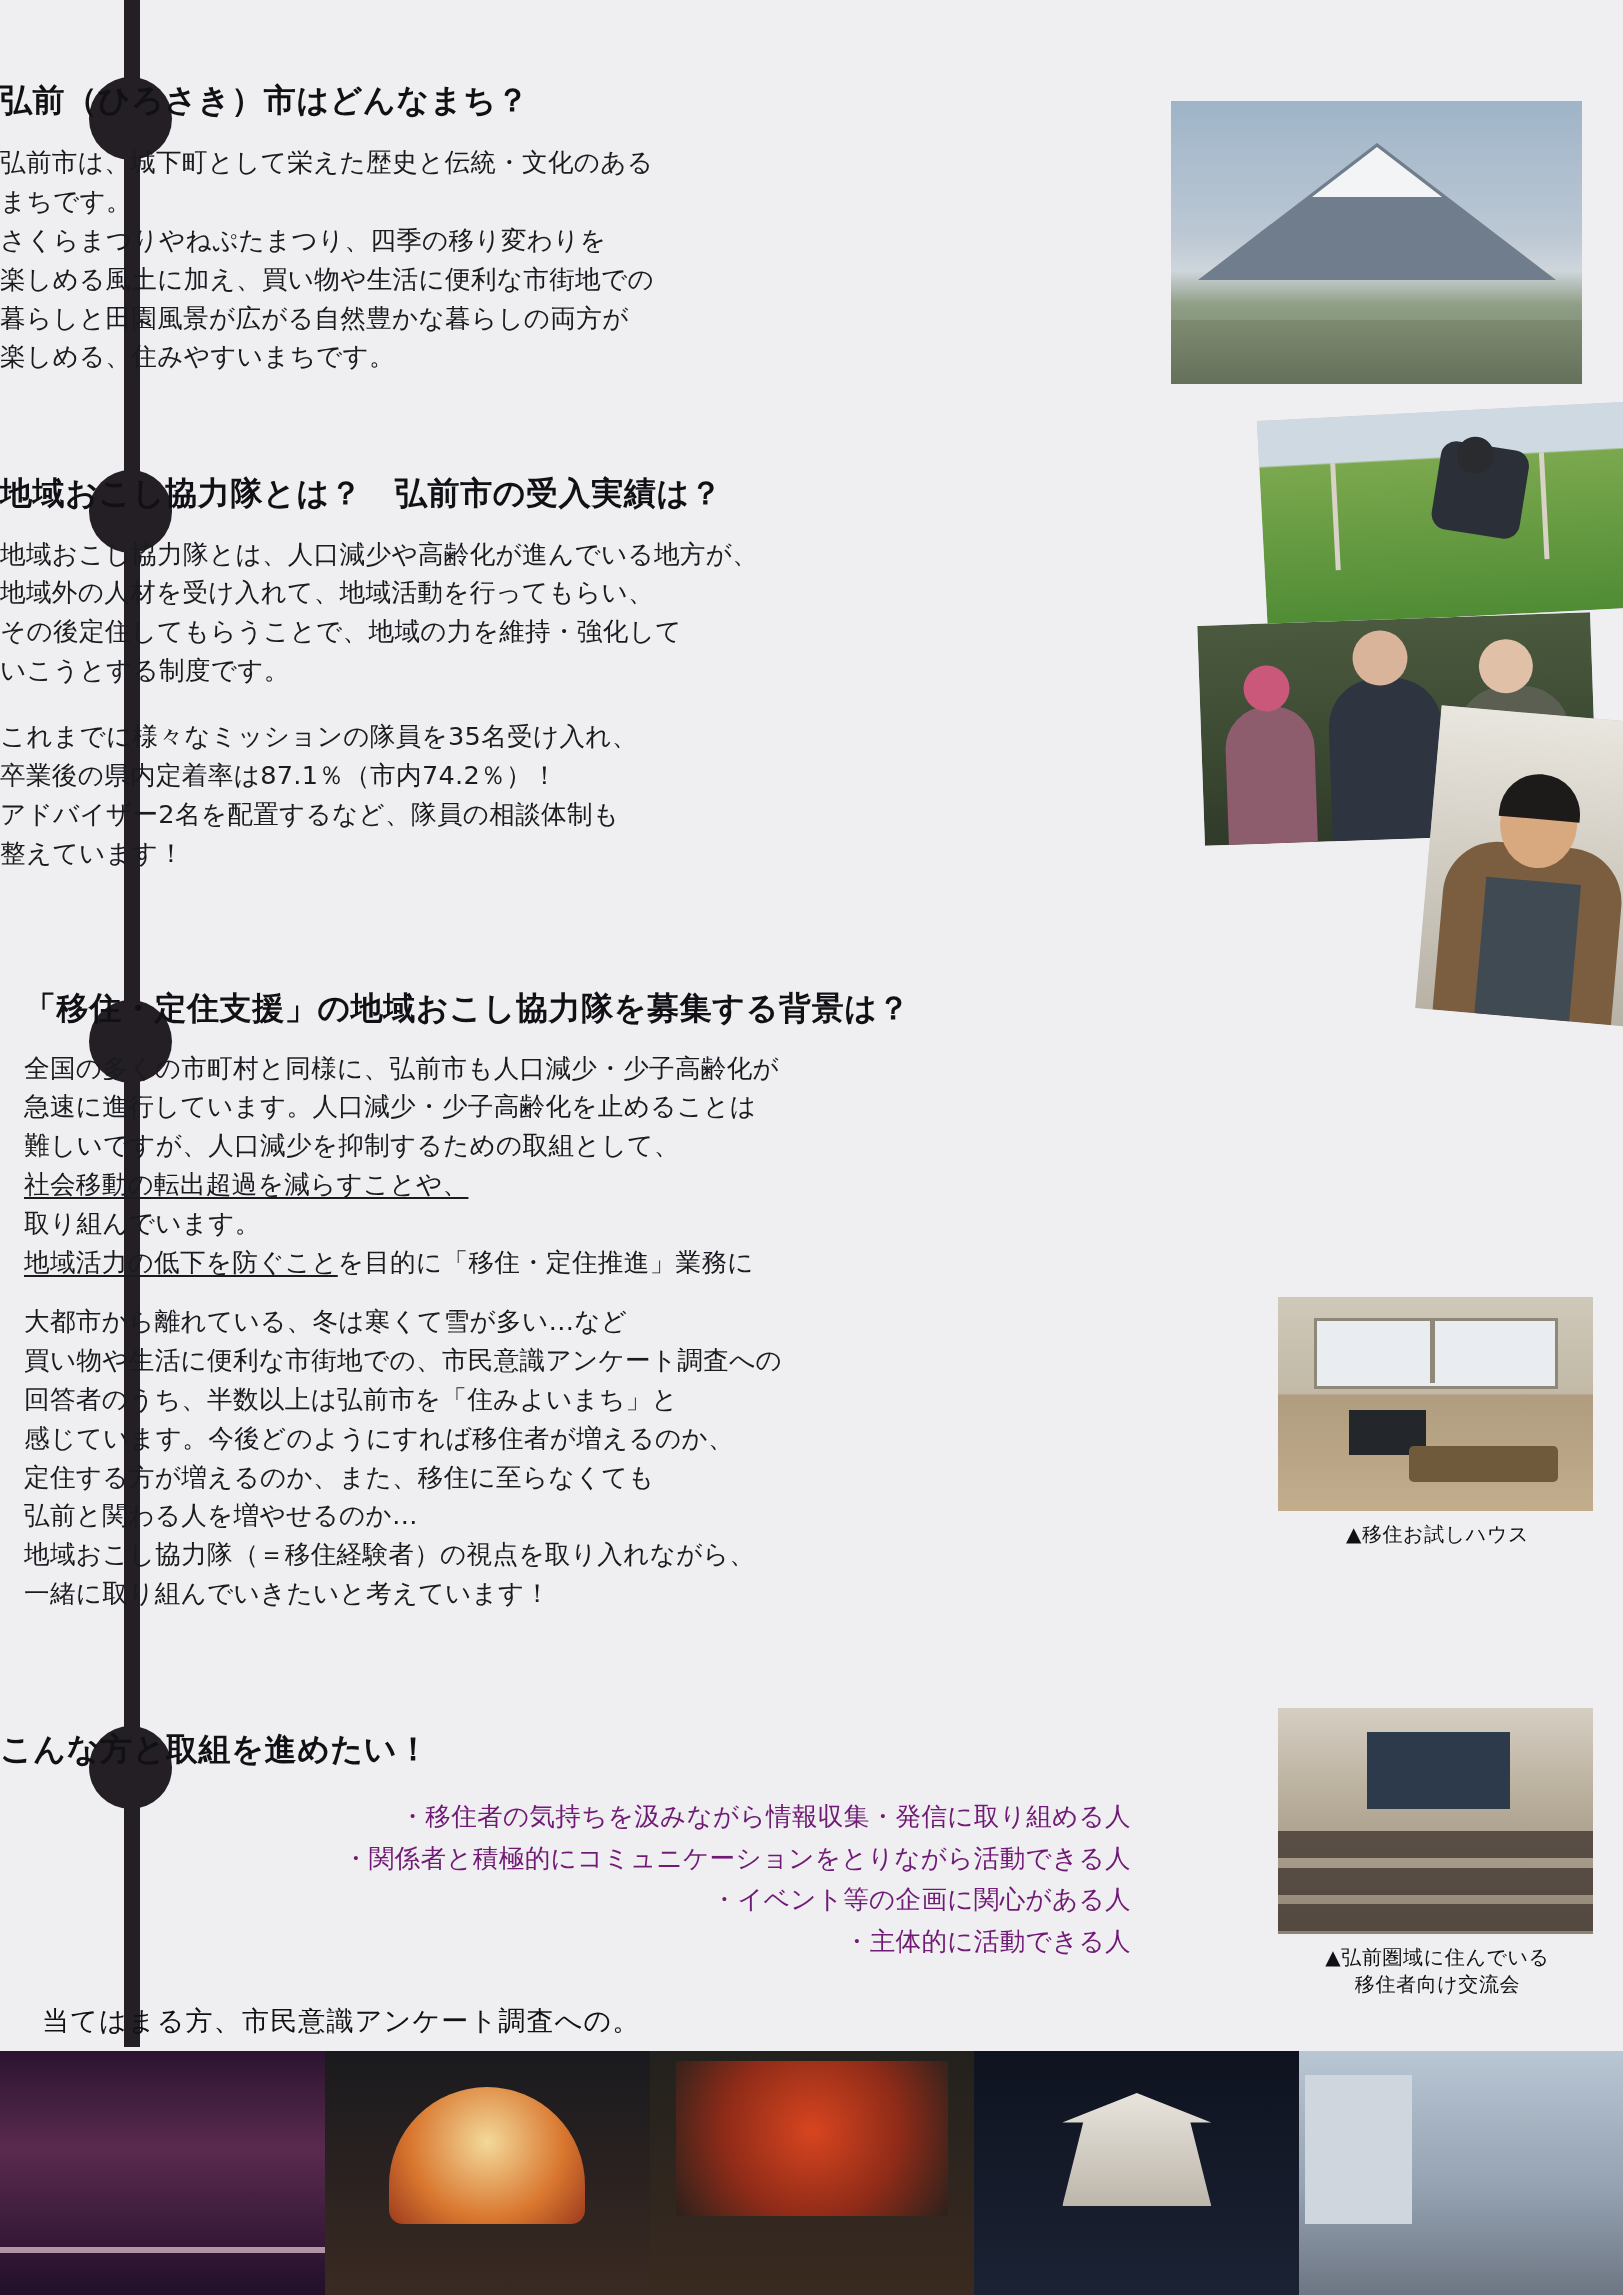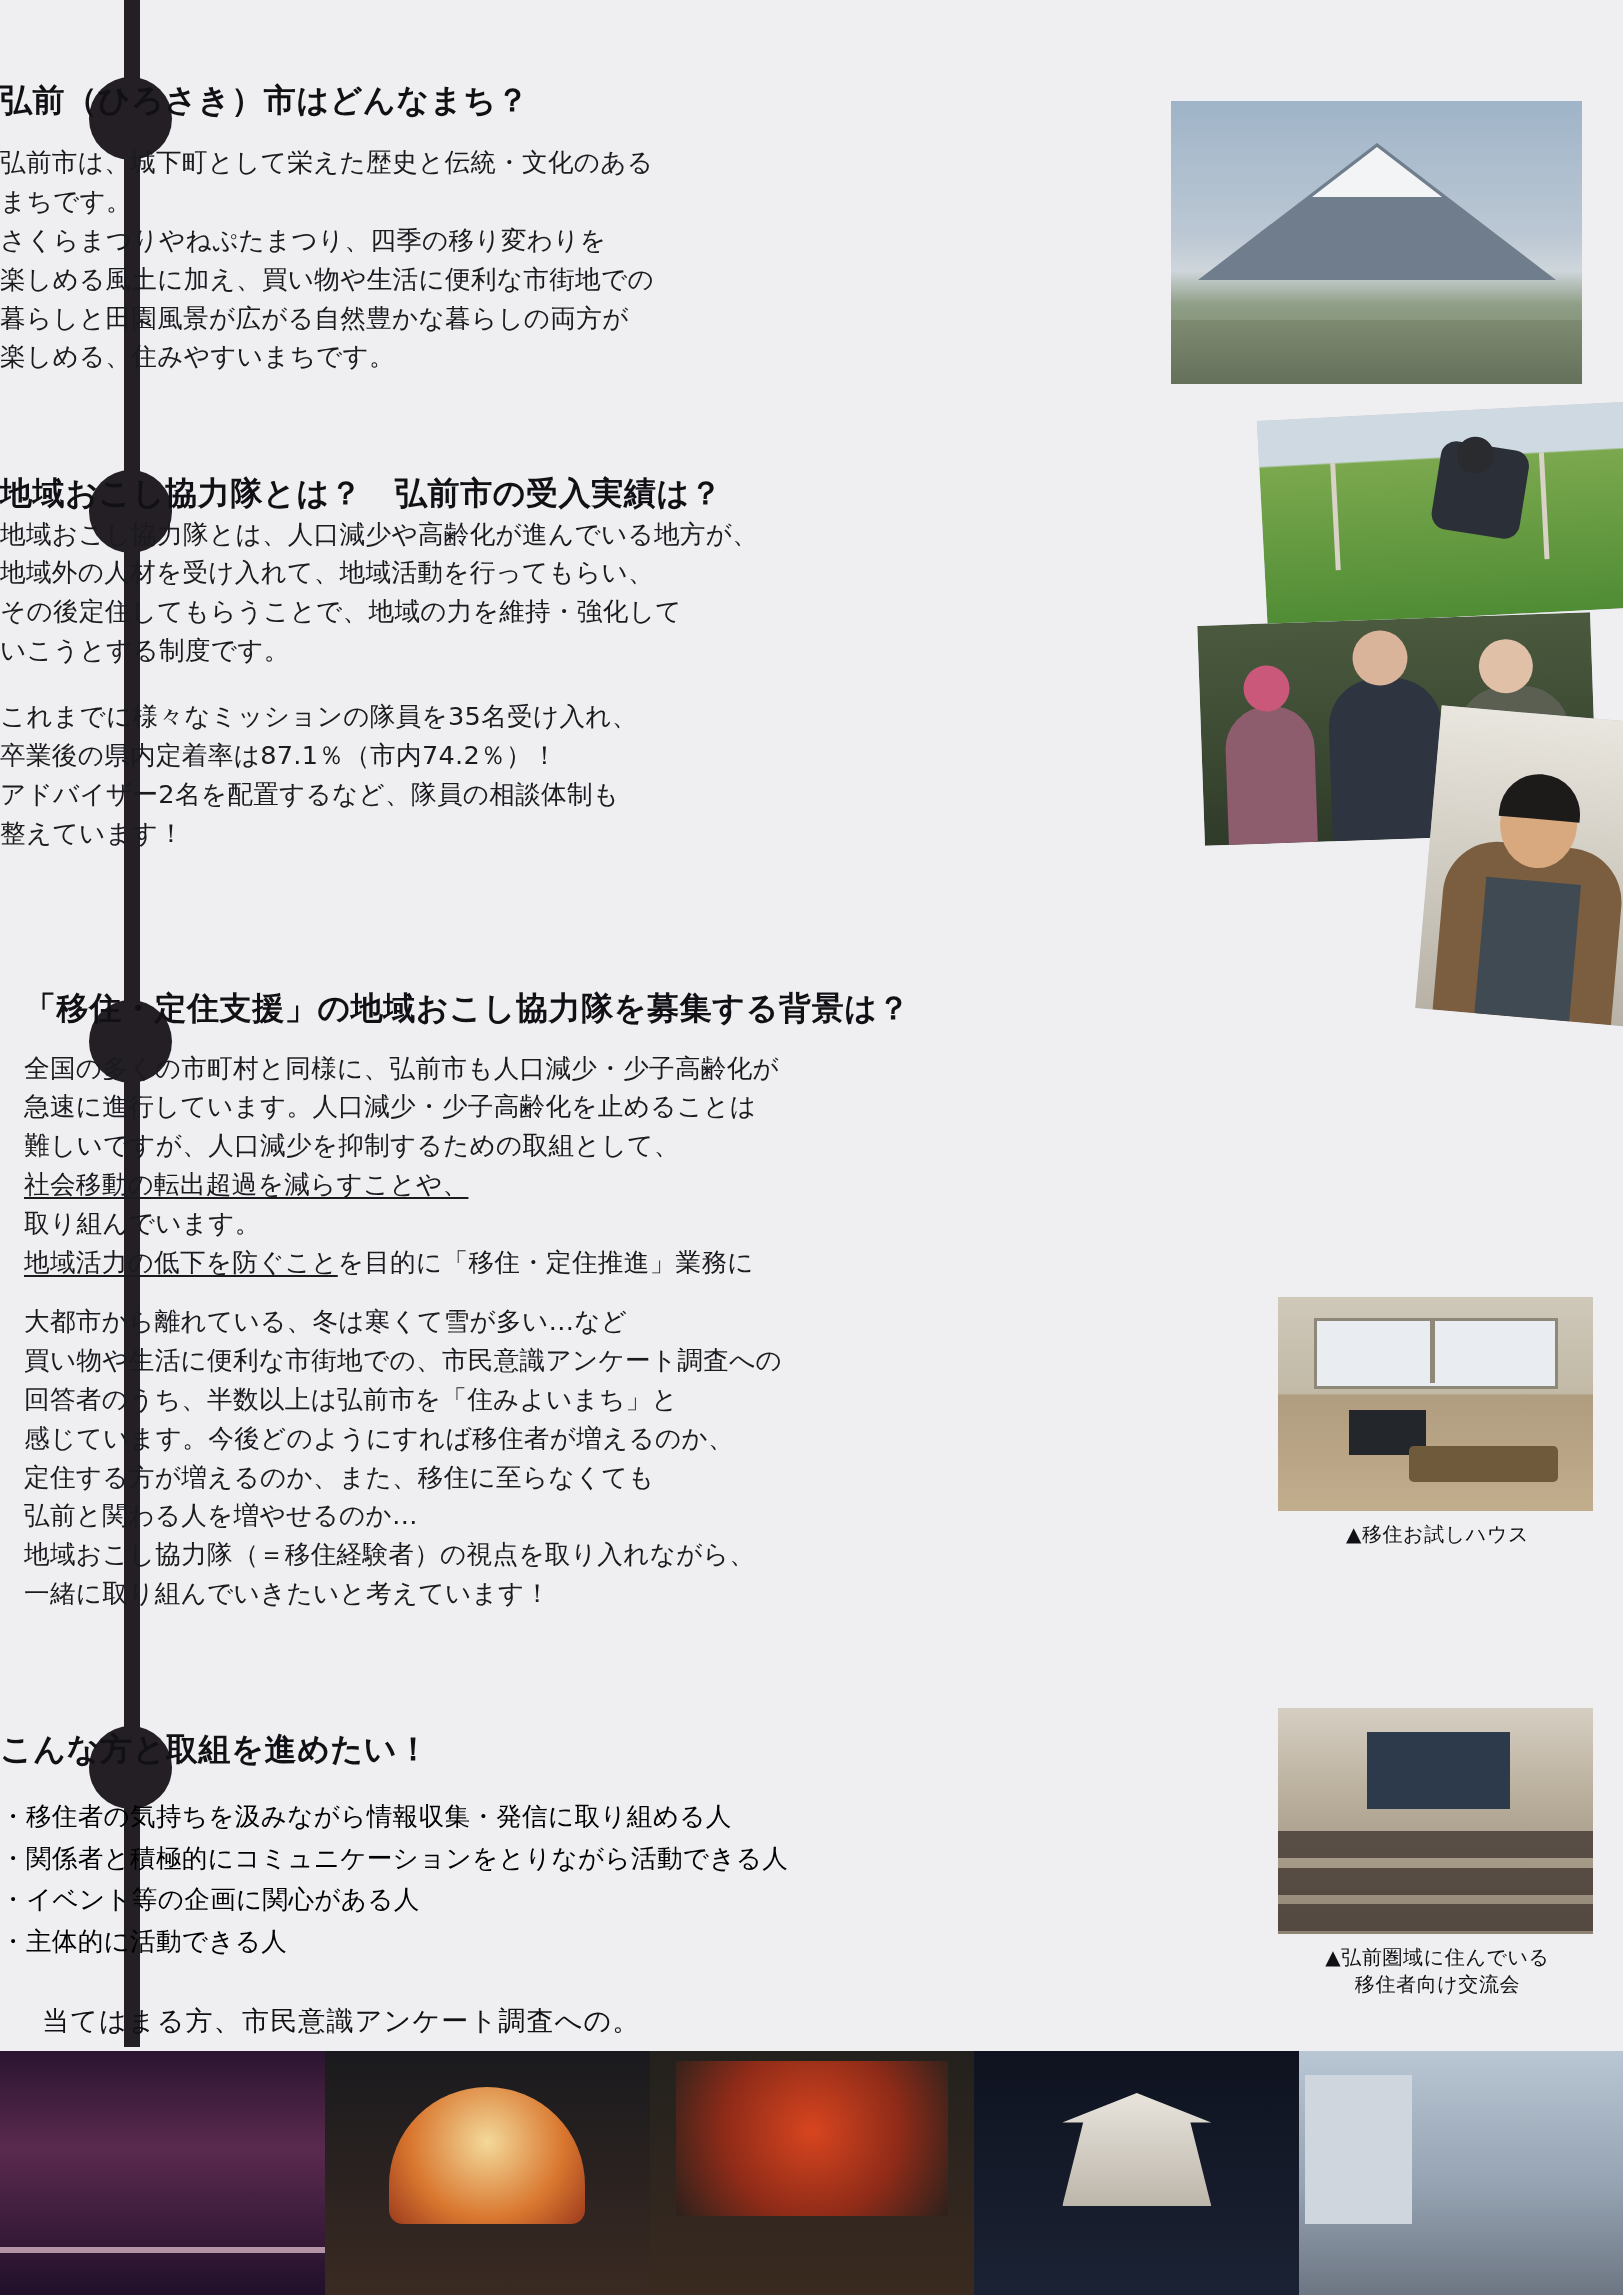--- a/index.html
+++ b/index.html
@@ -61,30 +61,30 @@
     text-decoration: underline;
     text-underline-offset: 3.6px;
   }
 
   .sect { position: absolute; }
 
   #sect1 { top: 80px; left: 0; width: 1000px; }
   #sect1 h2 { margin-bottom: 21.4px; }
 
   #sect2 { top: 473px; left: 0; width: 1059px; }
-  #sect2 h2 { }
+  #sect2 h2 { margin-bottom: 20px; }
   #sect2 .gap { height: 27px; }
 
   #sect3 { top: 988px; left: 24px; width: 1178px; }
   #sect3 h2 { margin-bottom: 19px; }
   #sect3 .para2 { margin-top: 20px; }
 
   #sect4 { top: 1717px; left: 0; width: 1131px; margin-top: 12px; }
   #sect4 h2 { margin-bottom: 20px; }
-  #sect4 .bullets { font-size: 25.6px; line-height: 1.62; color: #000000; white-space: pre-line; letter-spacing: 0.3px;}
+  #sect4 .bullets { font-size: 25.6px; line-height: 1.62; color: #701a75; white-space: pre-line; letter-spacing: 0.3px; text-align: right;}
   #sect4 .closing { margin-top: 38px; margin-left: 42px; font-size: 27px; letter-spacing: 1.2px; color:#111014;}
 
   
   .photo {
     position: absolute;
     overflow: hidden;
     background: #c9ccd2;
   }
   .photo .sky { position:absolute; inset:0; }
 

